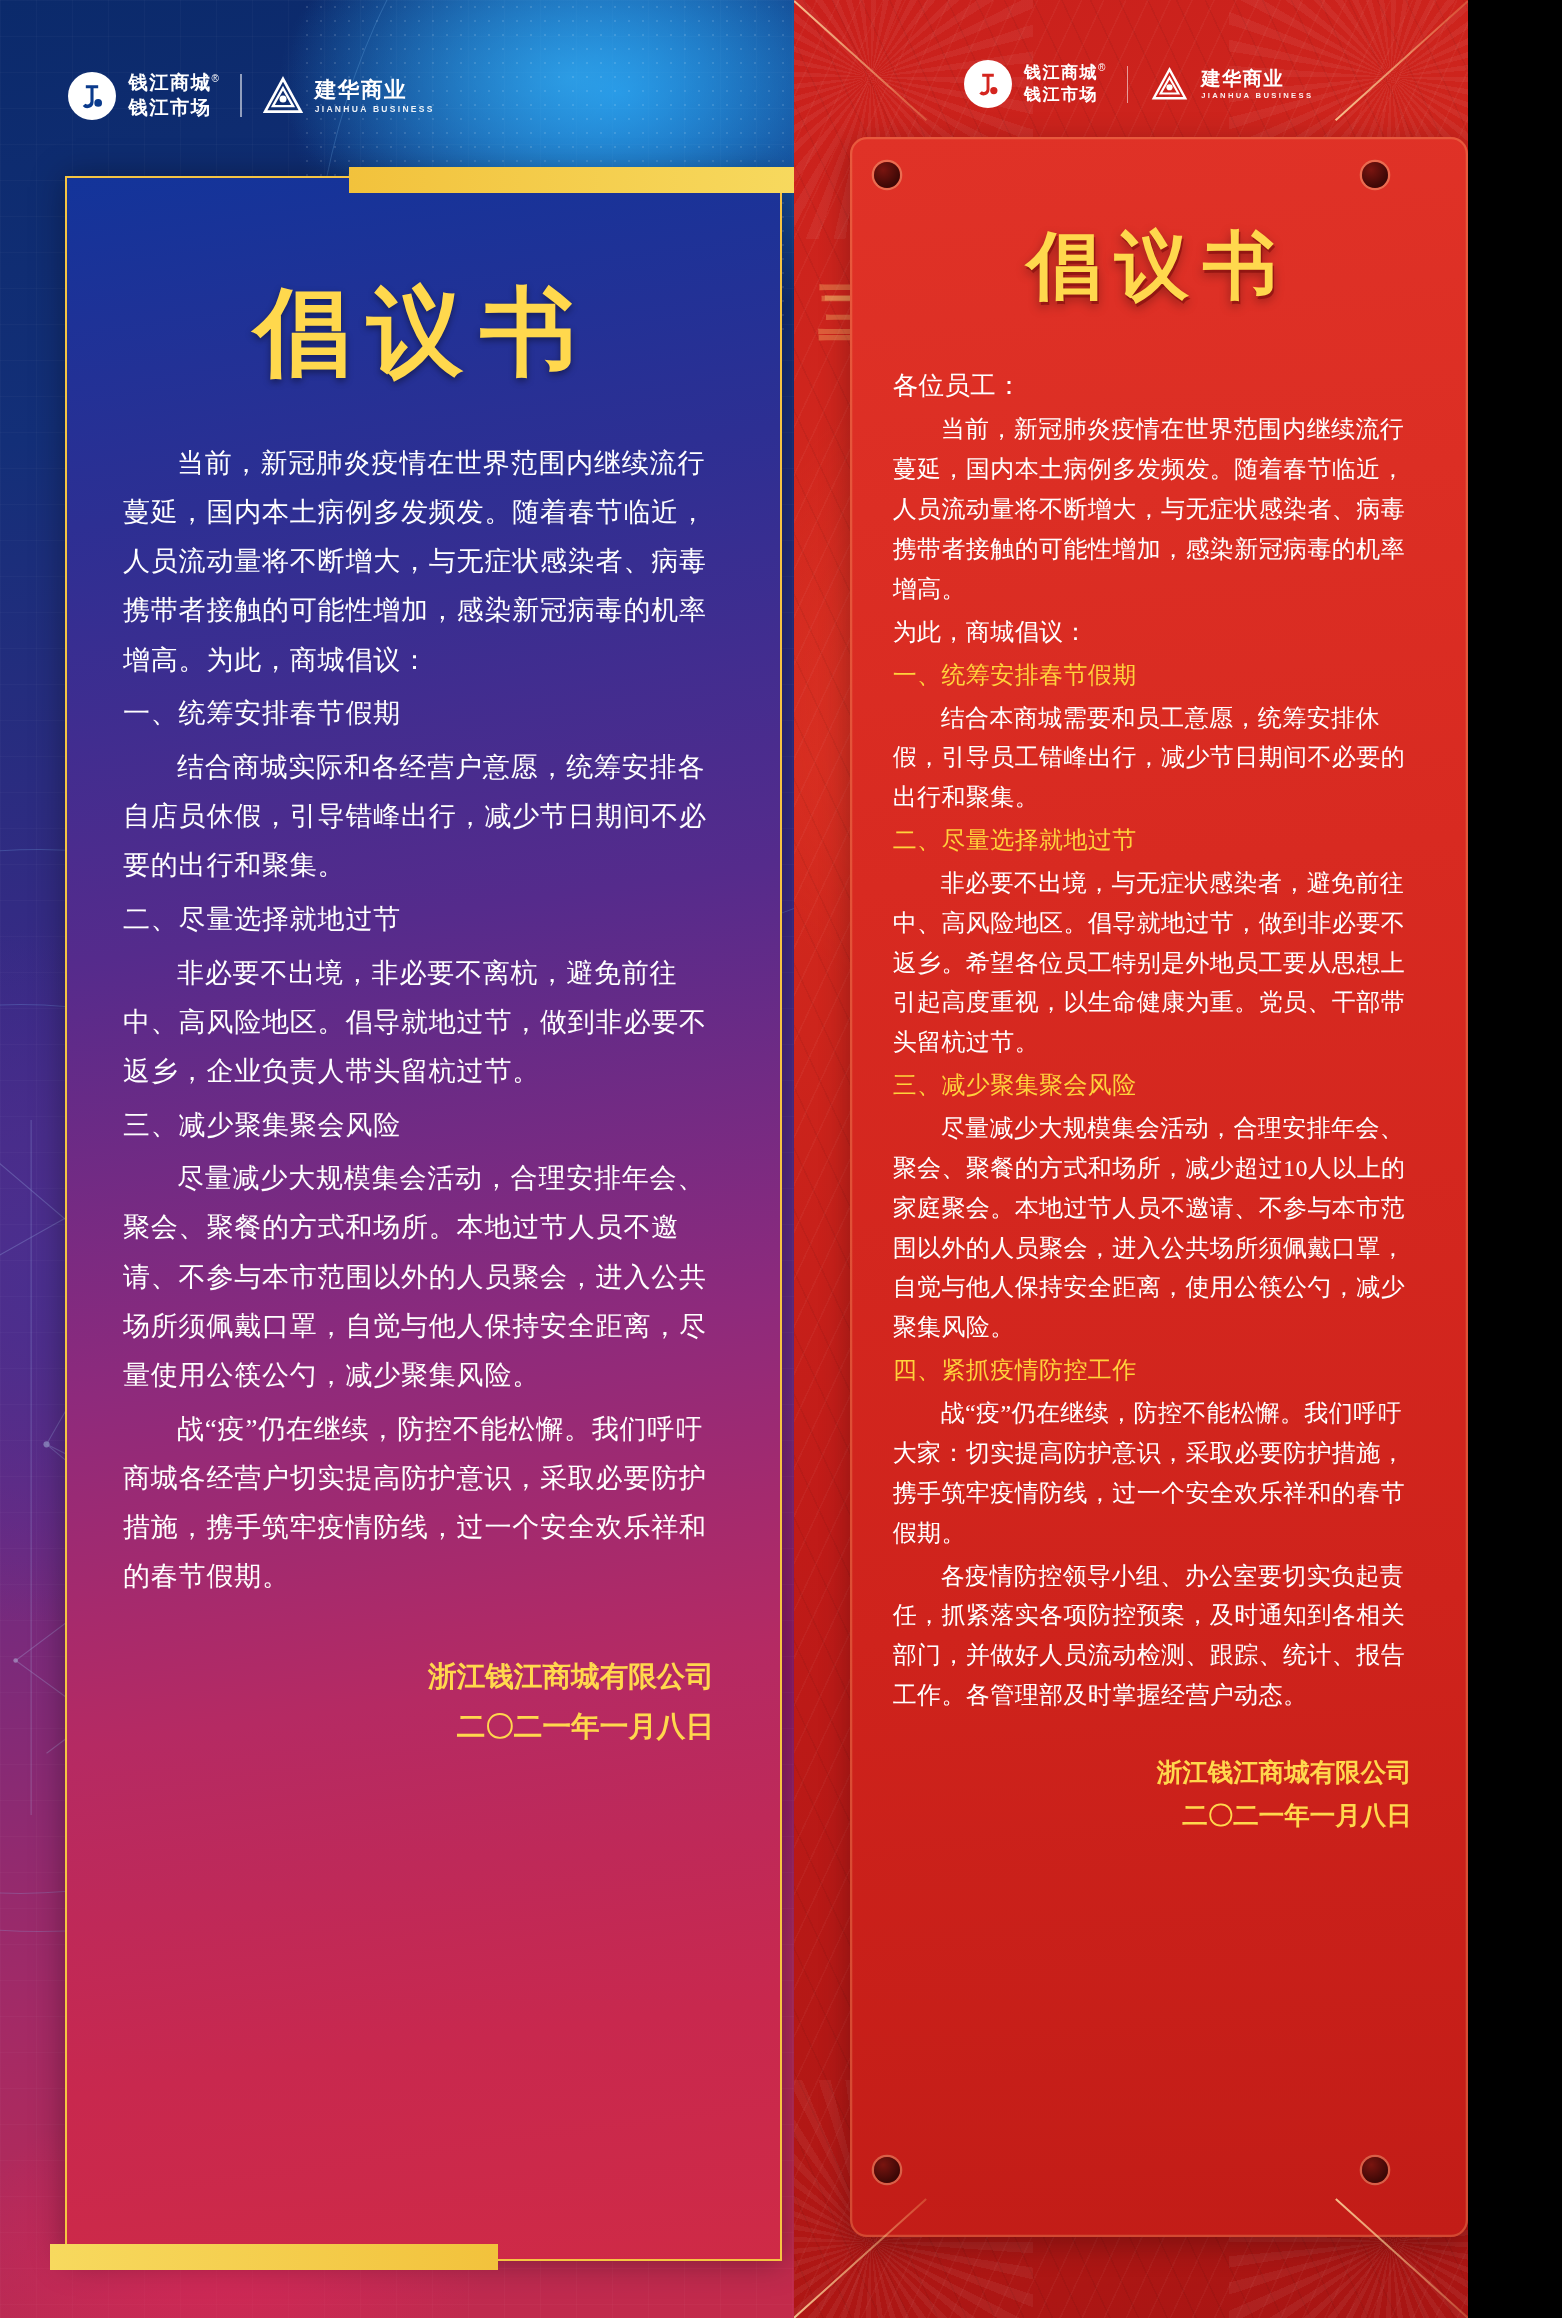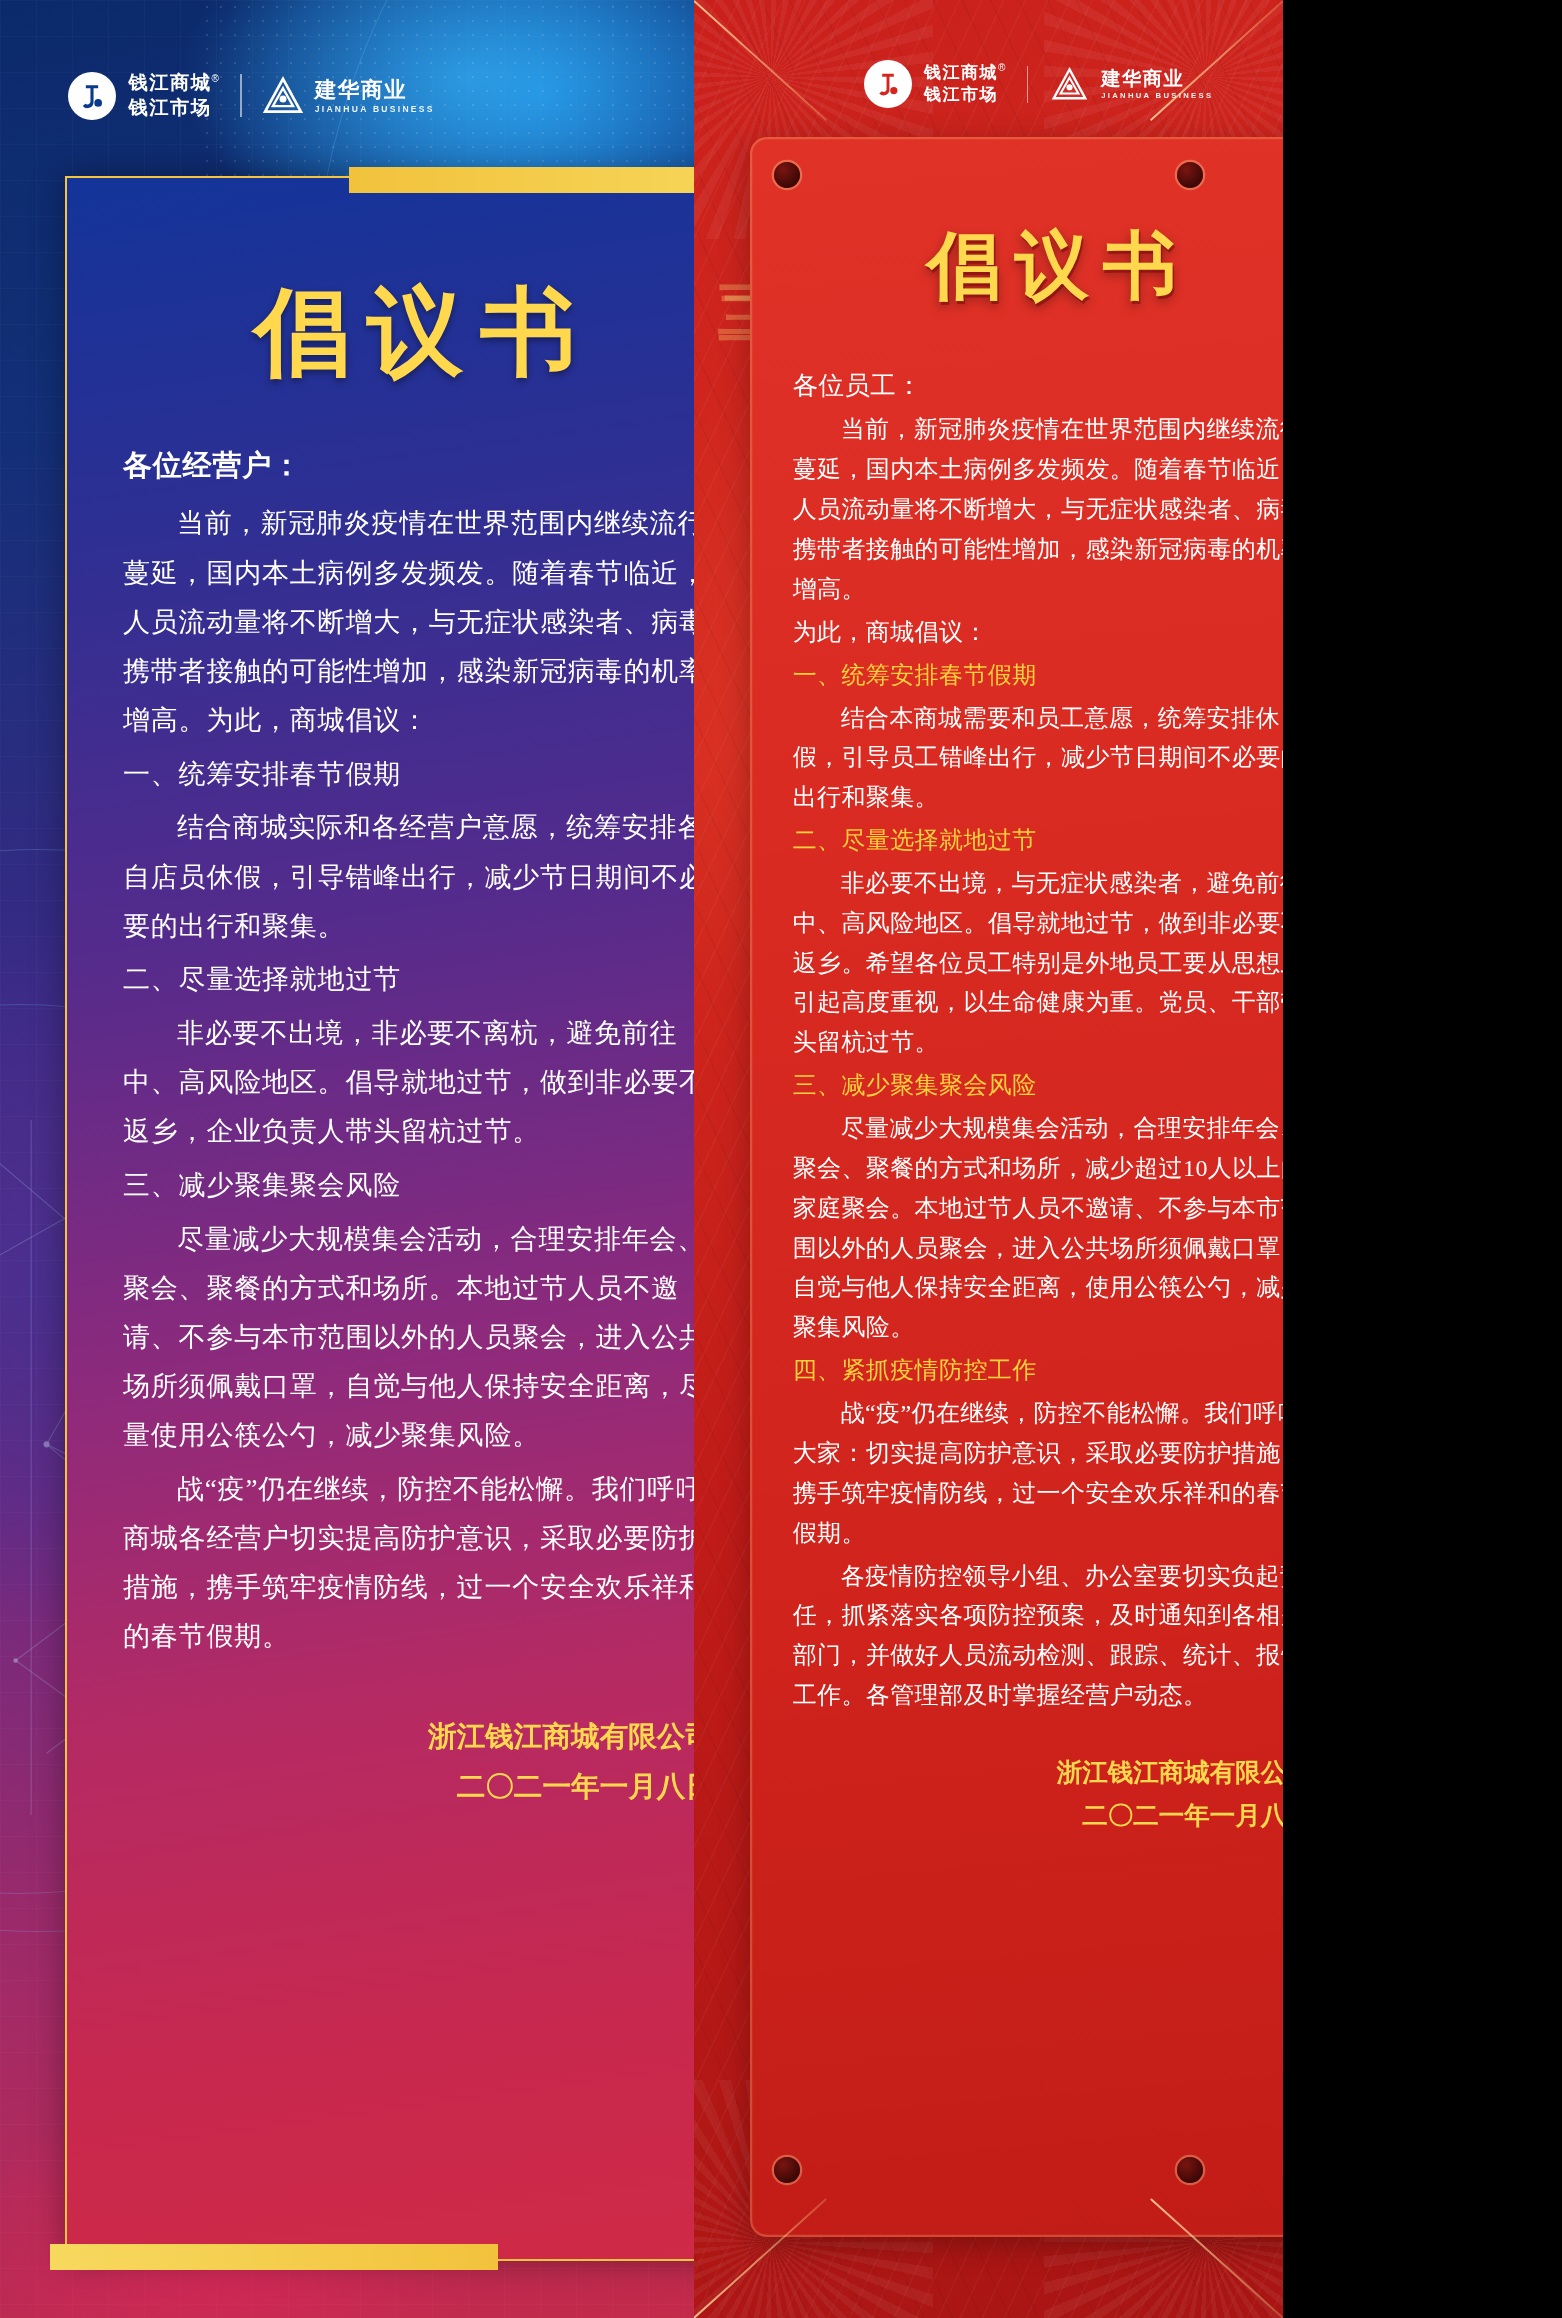--- a/index.html
+++ b/index.html
@@ -8,21 +8,21 @@
     background: #000;
   }
   body {
     width: 1563px;
     height: 2319px;
     font-family: "Liberation Sans", "DejaVu Sans", sans-serif;
     overflow: hidden;
   }
   .poster {
     position: relative;
-    width: 1283px;
+    width: 1468px;
     height: 2319px;
     display: flex;
   }
 
   
   .panel-left {
     position: relative;
     width: 845px;
     height: 2319px;
     overflow: hidden;
@@ -331,21 +331,20 @@
       </div>
     </div>
 
     <div class="blue-card">
       <div class="gold-top"></div>
       <div class="gold-bottom"></div>
 
       <div class="blue-title">倡议书</div>
 
       <div class="blue-body">
-        <p class="salute">各位经营户：</p>
         <p class="indent">当前，新冠肺炎疫情在世界范围内继续流行蔓延，国内本土病例多发频发。随着春节临近，人员流动量将不断增大，与无症状感染者、病毒携带者接触的可能性增加，感染新冠病毒的机率增高。为此，商城倡议：</p>
         <p>一、统筹安排春节假期</p>
         <p class="indent">结合商城实际和各经营户意愿，统筹安排各自店员休假，引导错峰出行，减少节日期间不必要的出行和聚集。</p>
         <p>二、尽量选择就地过节</p>
         <p class="indent">非必要不出境，非必要不离杭，避免前往中、高风险地区。倡导就地过节，做到非必要不返乡，企业负责人带头留杭过节。</p>
         <p>三、减少聚集聚会风险</p>
         <p class="indent">尽量减少大规模集会活动，合理安排年会、聚会、聚餐的方式和场所。本地过节人员不邀请、不参与本市范围以外的人员聚会，进入公共场所须佩戴口罩，自觉与他人保持安全距离，尽量使用公筷公勺，减少聚集风险。</p>
         <p class="indent">战“疫”仍在继续，防控不能松懈。我们呼吁商城各经营户切实提高防护意识，采取必要防护措施，携手筑牢疫情防线，过一个安全欢乐祥和的春节假期。</p>
       </div>
 

